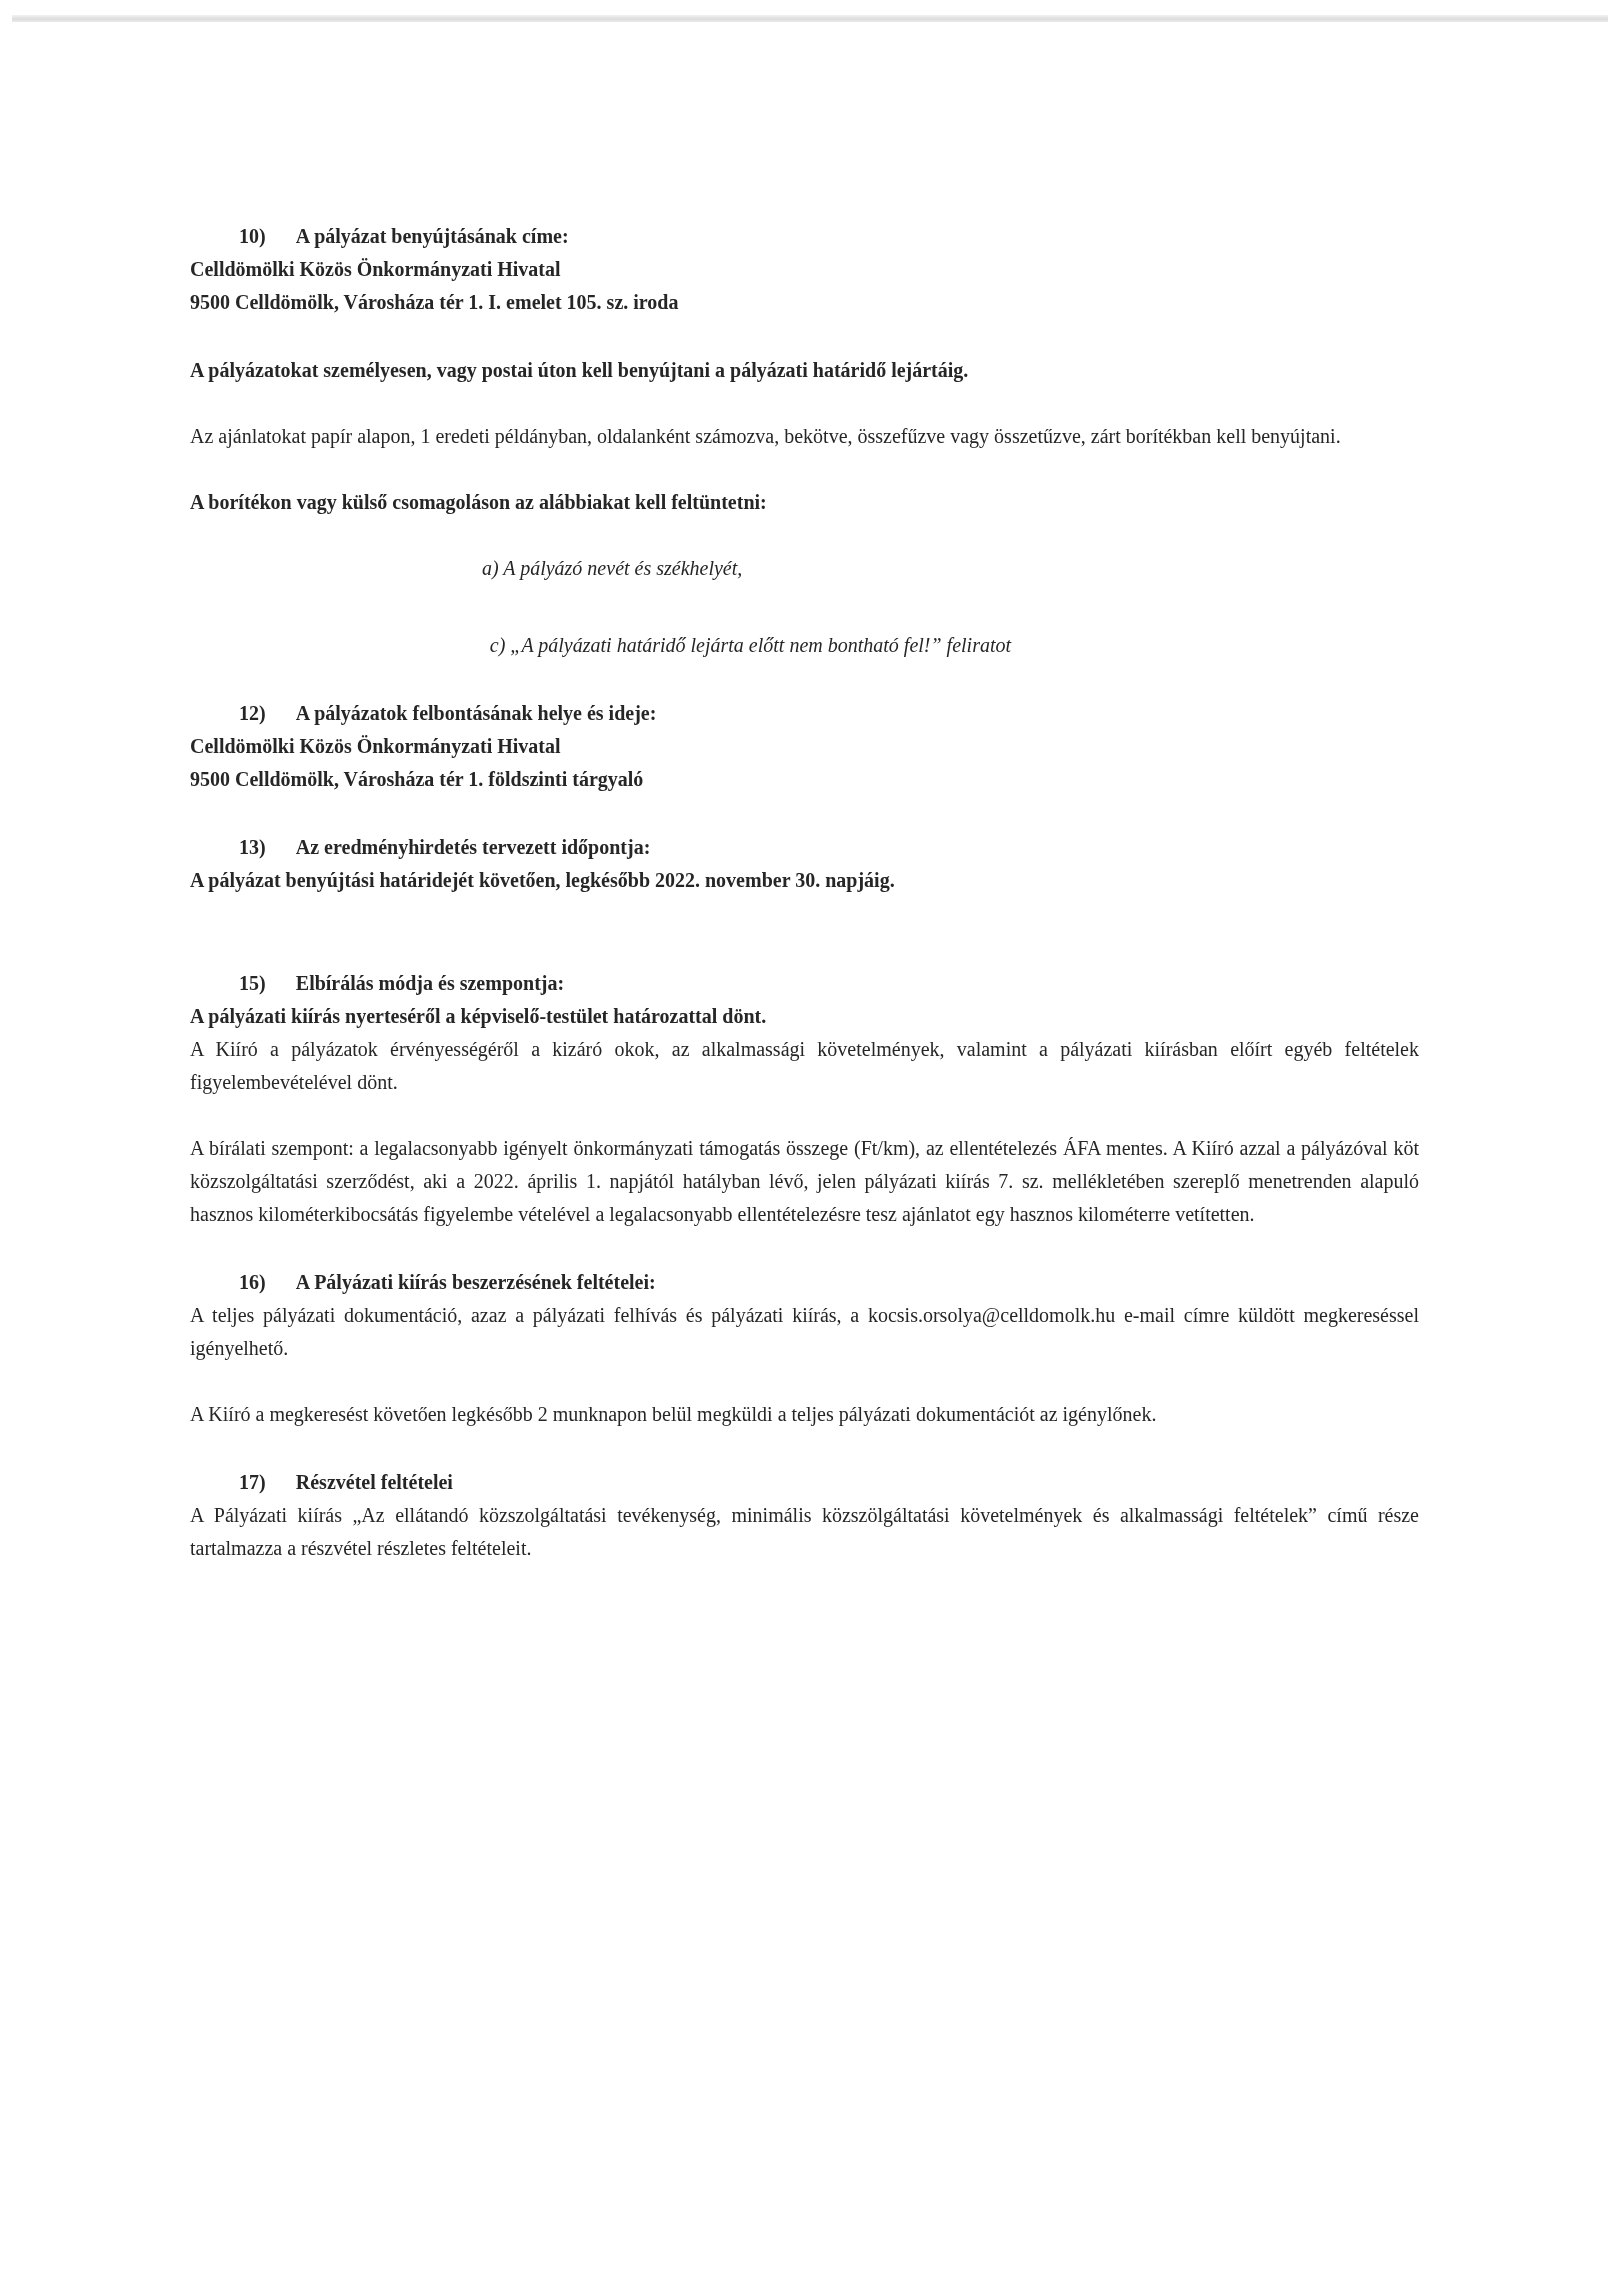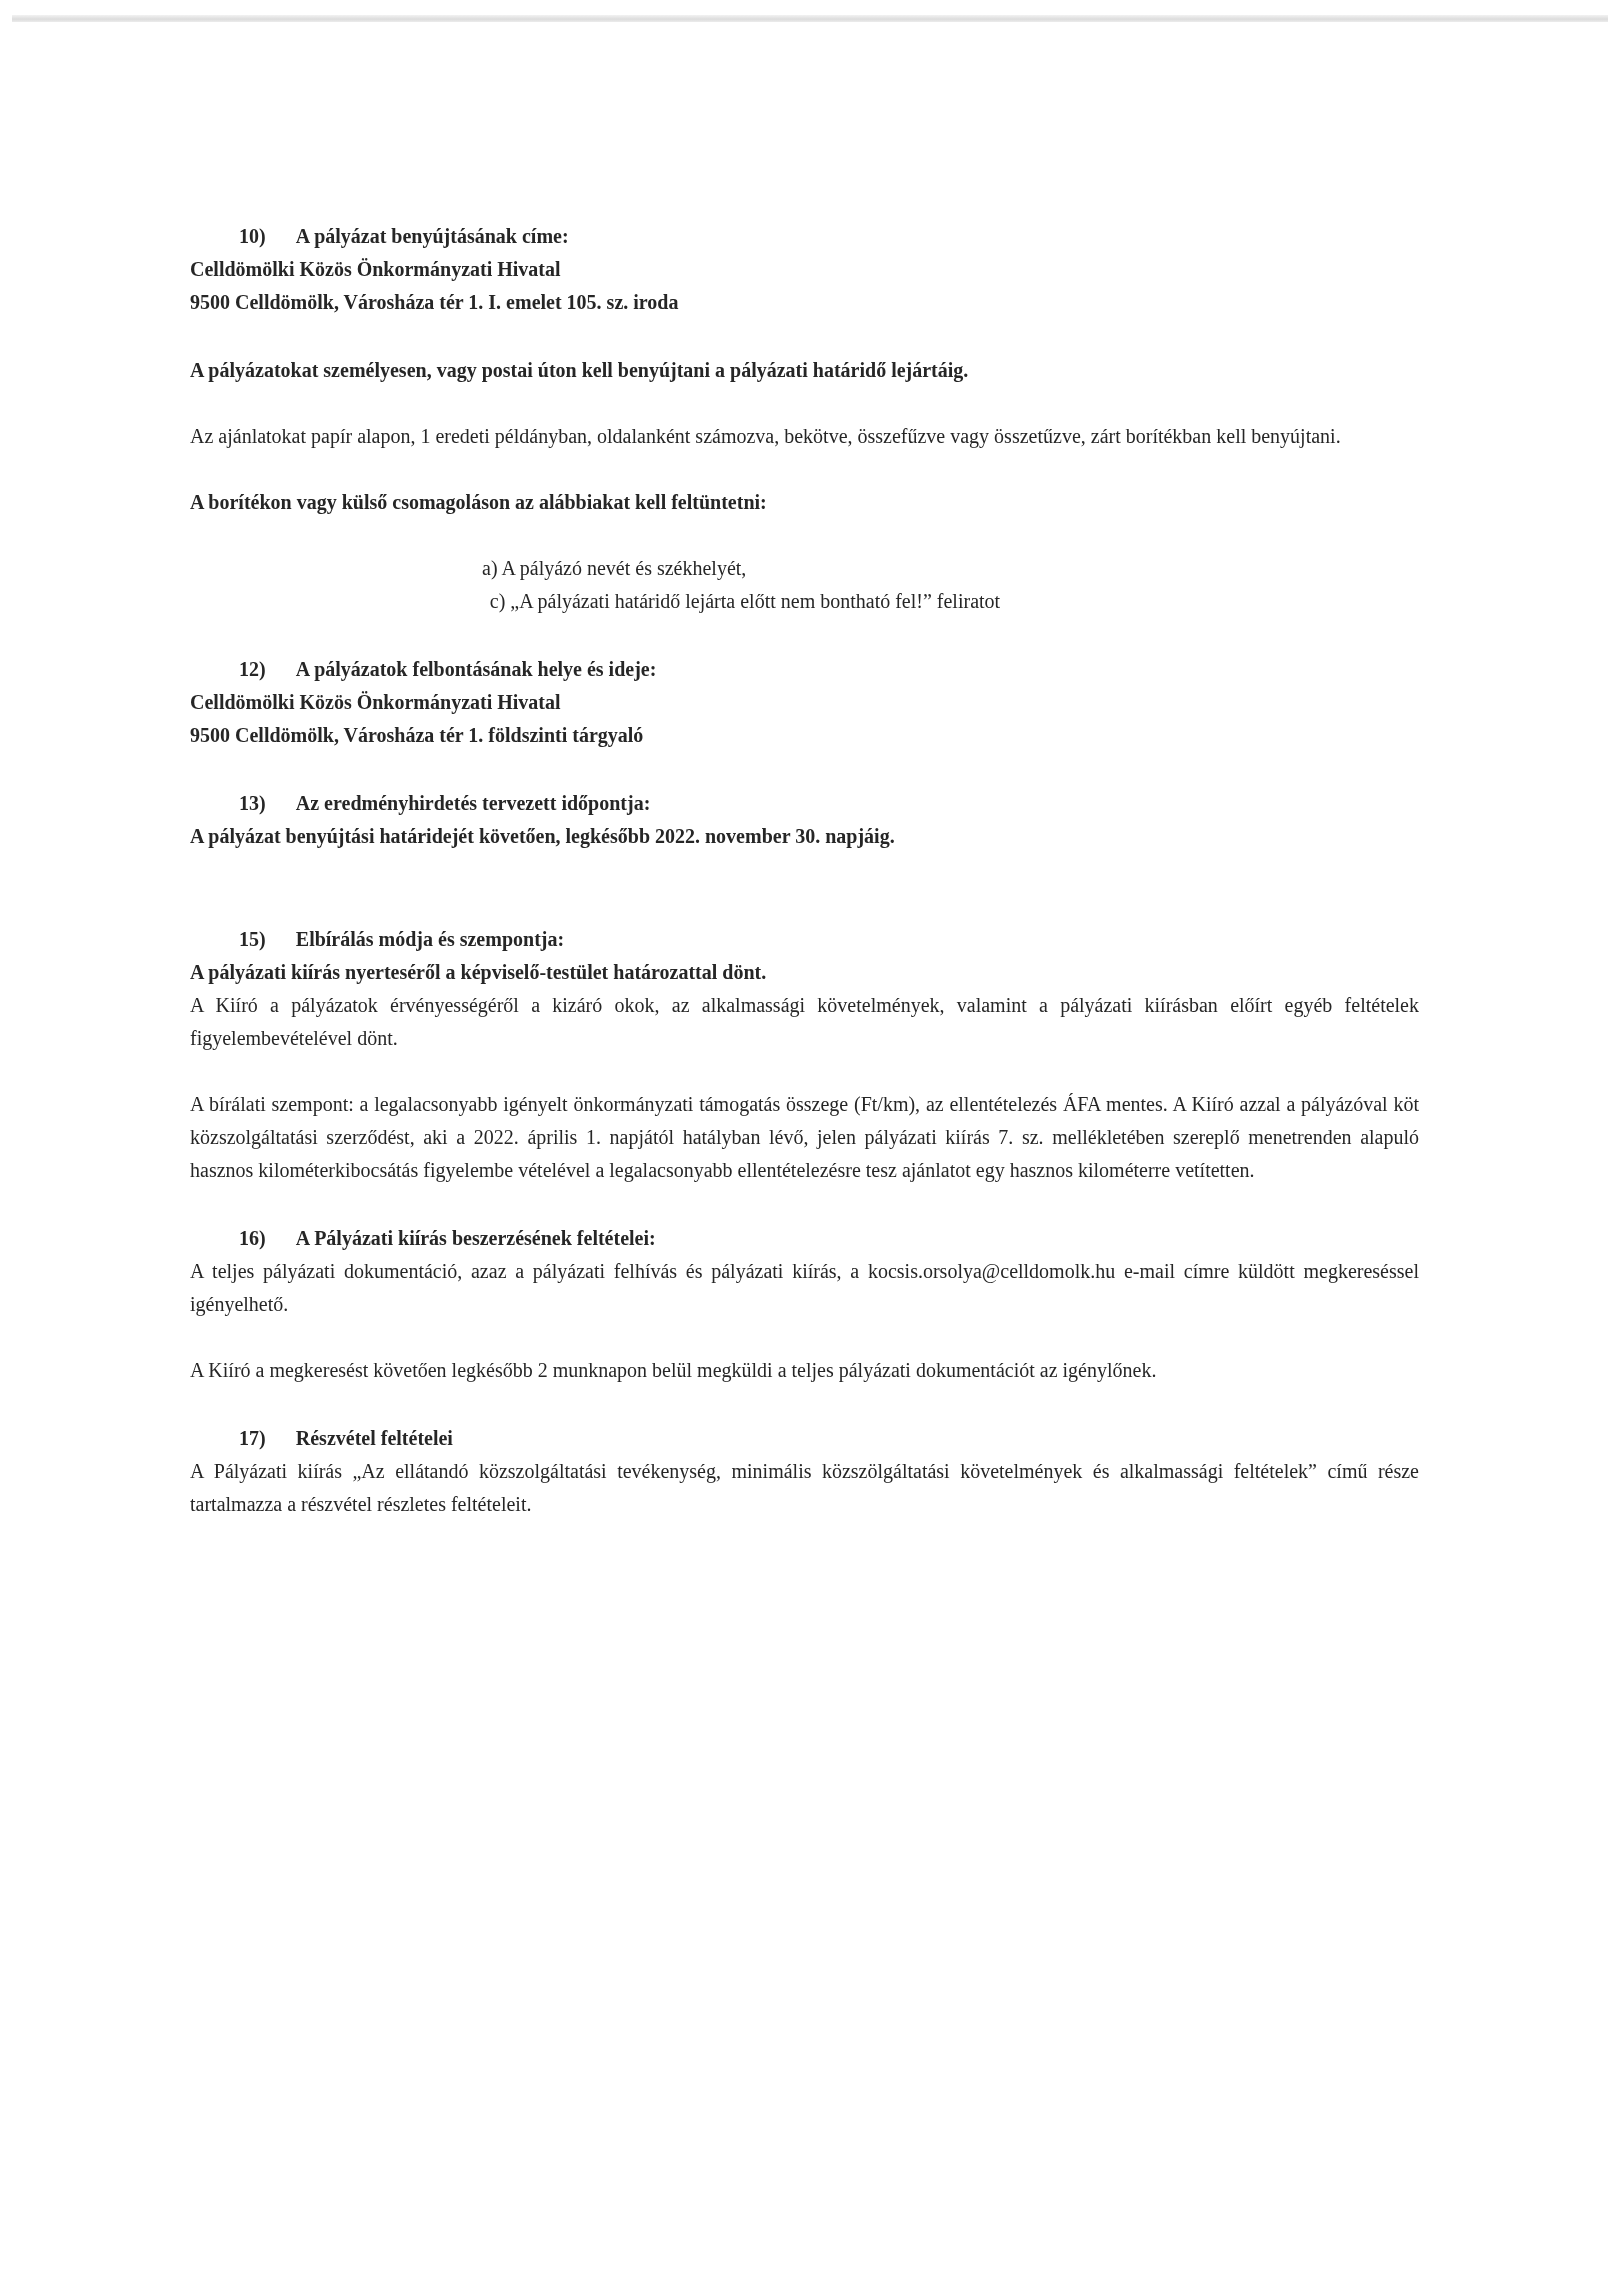--- a/index.html
+++ b/index.html
@@ -8,23 +8,23 @@
   .scanline { position: absolute; left: 11.8px; top: 14.7px; width: 1596px; height: 6.9px;
               background: linear-gradient(#f2f2f2, #dcdcdc 60%, #ececec); }
   .page { position: absolute; left: 190px; top: 220px; width: 1229px; font-size: 20px; line-height: 33px; }
   .section { margin: 0; }
   .heading { font-weight: bold; padding-left: 49px; margin: 0; line-height: 33px; }
   .heading .num { display: inline-block; min-width: 45px; margin-right: 11.8px; }
   .line { margin: 0; font-weight: bold; }
   .para { margin: 0; text-align: justify; text-align-last: left; }
   .gap-sm { height: 33px; }
   .gap-md { height: 35px; }
-  .italic-list { margin: 33px 0 0 292px; line-height: 33px; }
+  .italic-list { font-style: italic; margin: 33px 0 0 292px; line-height: 33px; }
   .italic-list .item { margin: 0; text-align: justify; text-align-last: left; }
-  .italic-list .item-c { padding-left: 7.8px; }
+  .italic-list .item-c { padding-left: 7.8px; margin-top: 44px; }
 </style>
 </head>
 <body>
 
 <div class="scanline"></div>
 
 <div class="page">
 
   <div class="section">
     <p class="heading"><span class="num">10)</span><span>A pályázat benyújtásának címe:</span></p>

